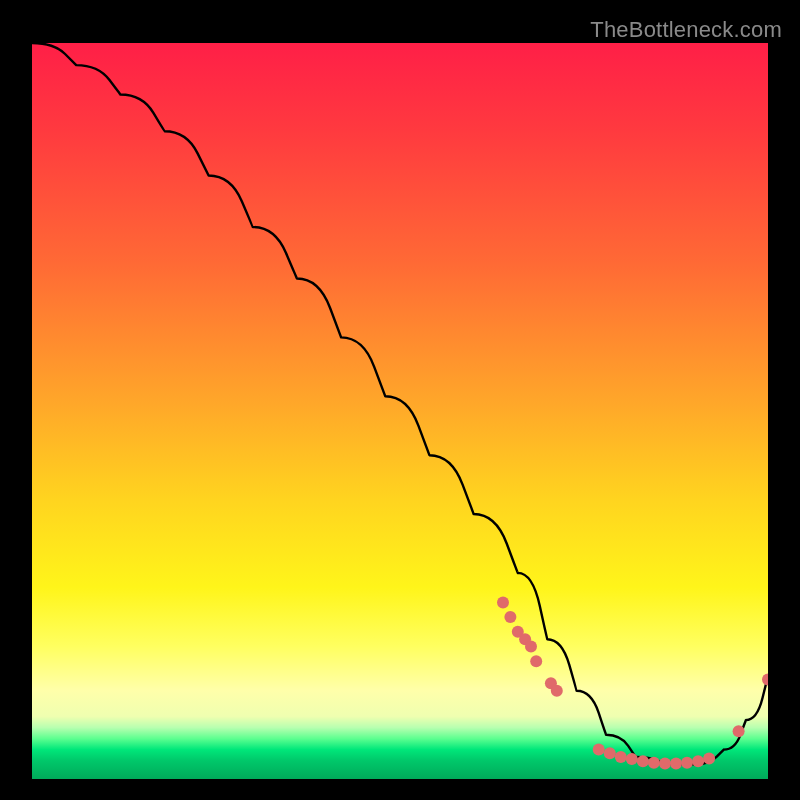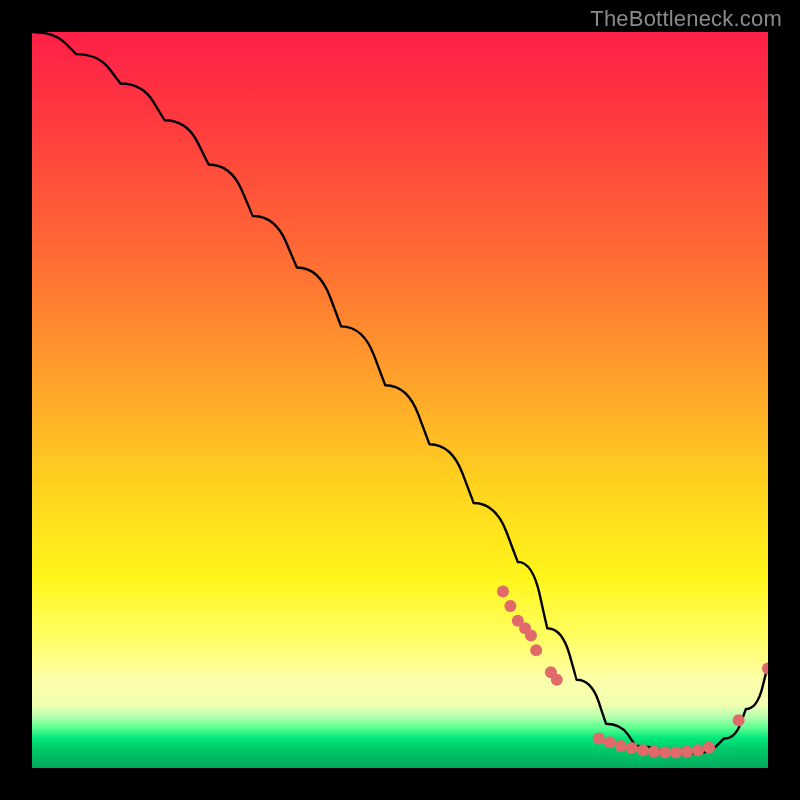--- a/index.html
+++ b/index.html
@@ -6,21 +6,21 @@
     margin: 0;
     padding: 0;
     width: 800px;
     height: 800px;
     background: #000;
     overflow: hidden;
   }
   .frame {
     position: absolute;
     left: 0;
-    top: 0;
+    top: 11px;
     width: 800px;
     height: 692px;
     background: #000;
   }
   .plot {
     position: absolute;
     left: 32px;
     top: 32px;
     width: 736px;
     height: 736px;

